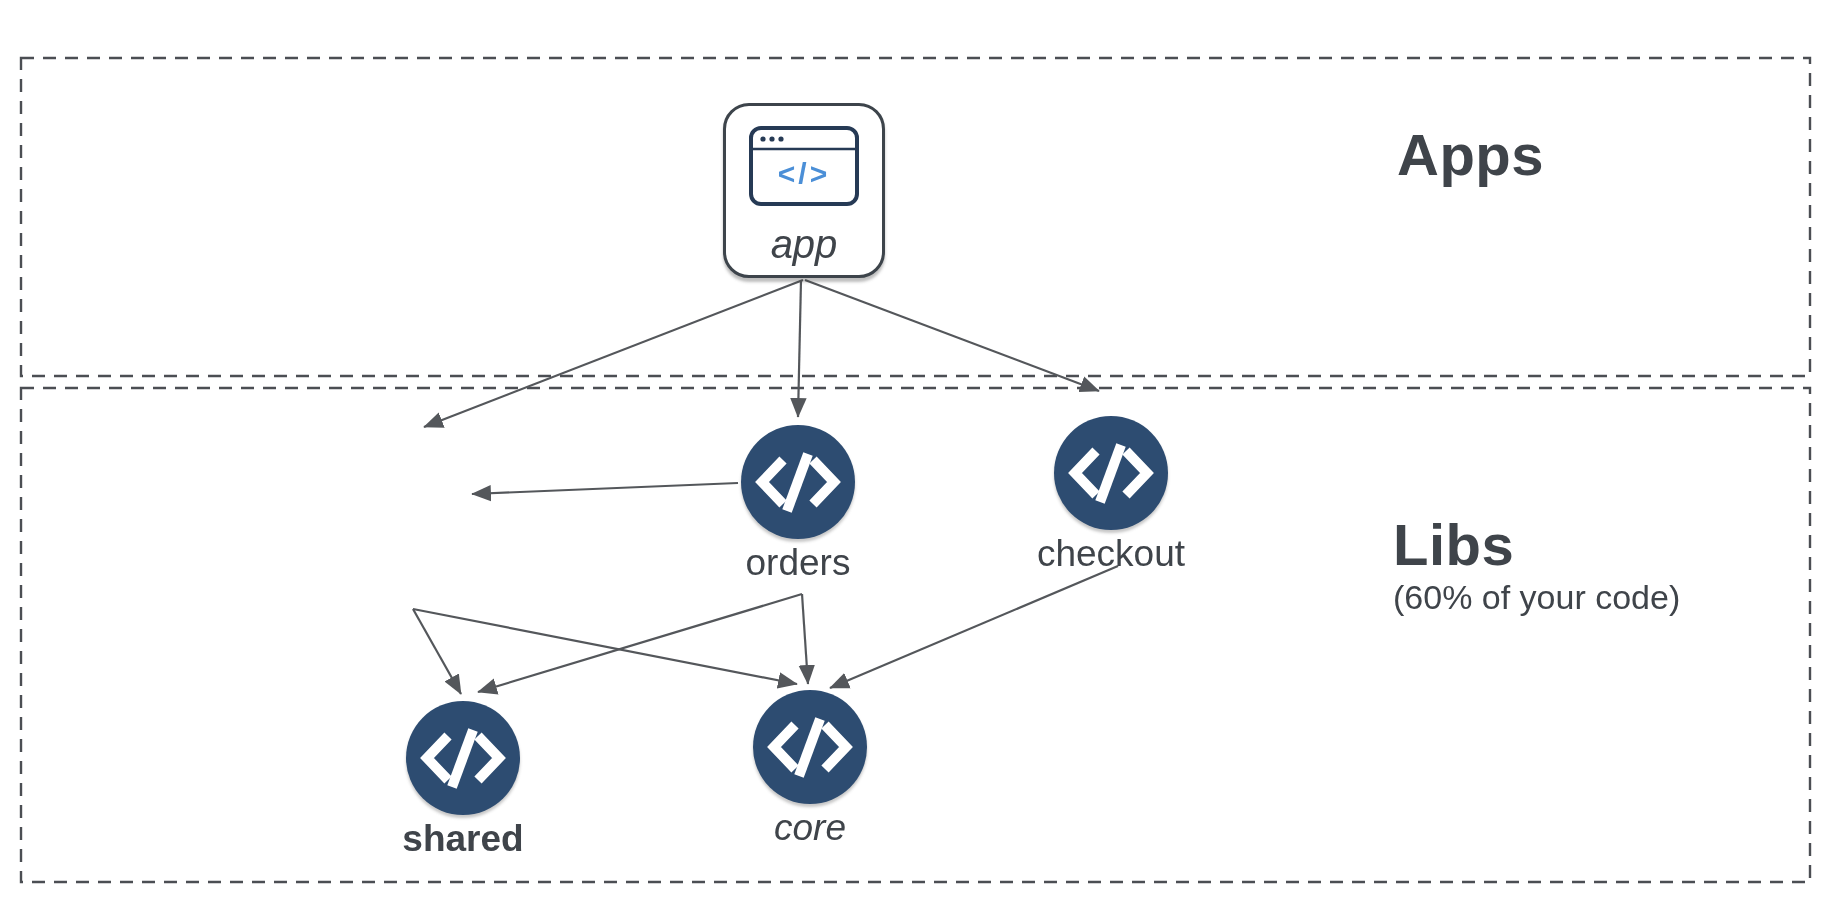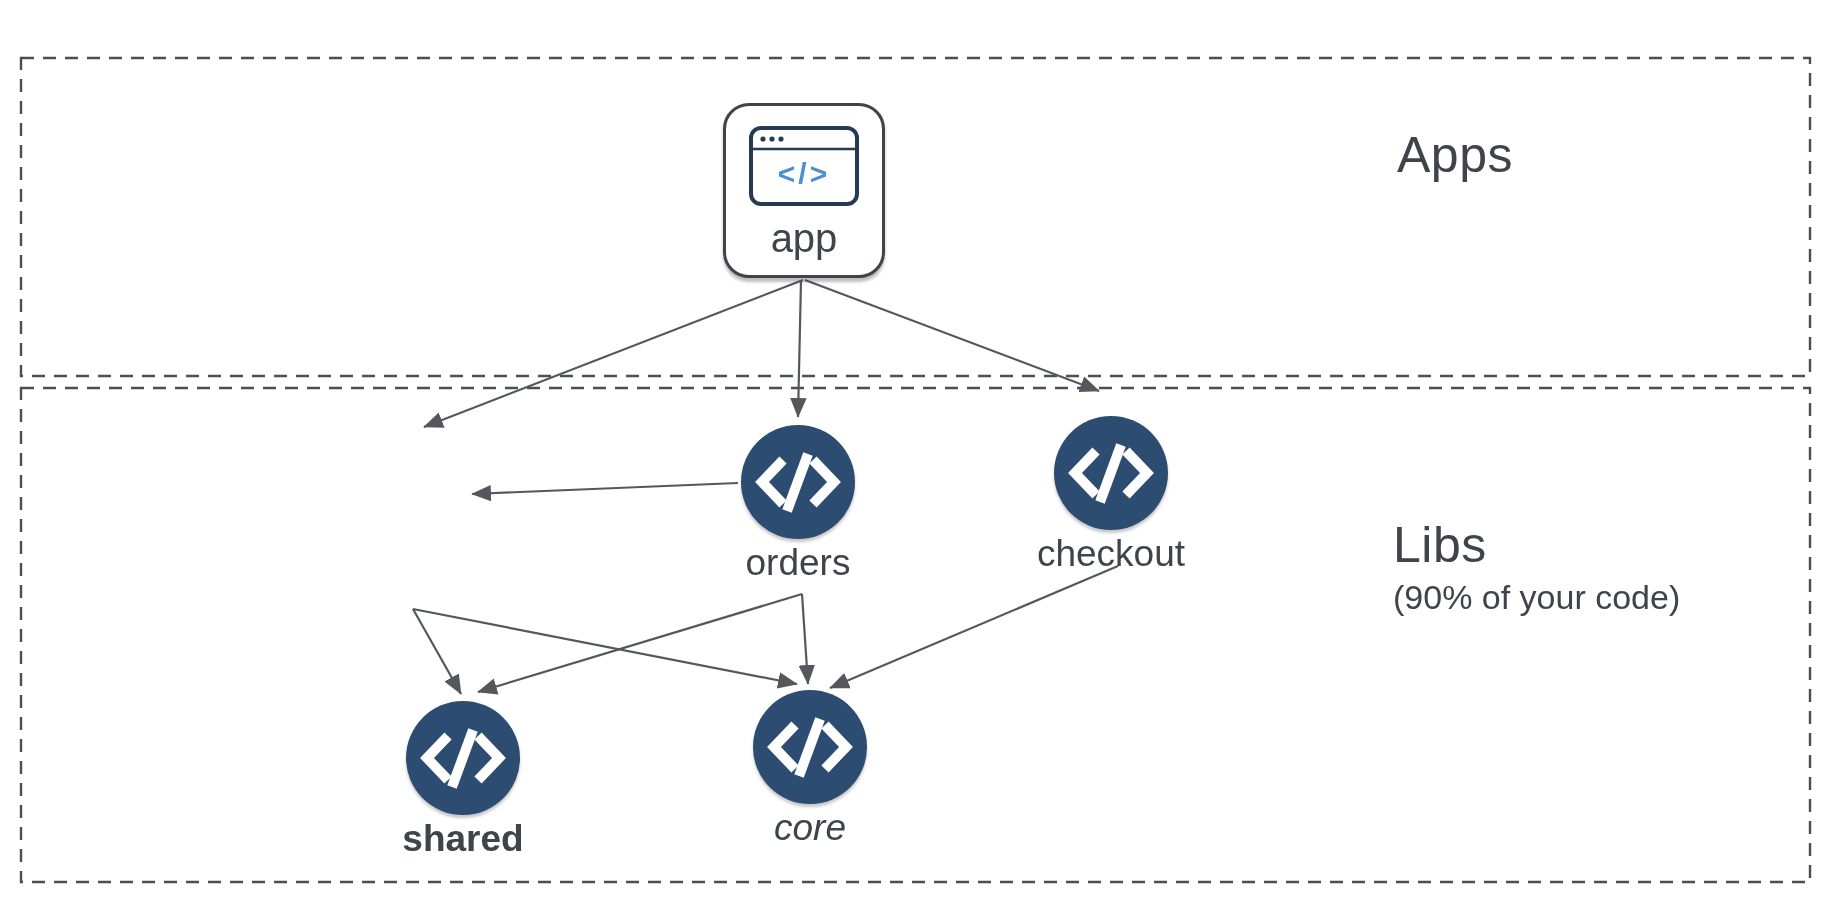--- a/index.html
+++ b/index.html
@@ -5,35 +5,35 @@
   html,body{margin:0;padding:0;background:#ffffff;}
   body{
     width:1838px;height:920px;position:relative;overflow:hidden;
     font-family:"Liberation Sans","DejaVu Sans",sans-serif;color:#3f444a;
   }
   .canvas{position:absolute;left:0;top:0;width:1838px;height:920px;}
   svg.edge-layer{position:absolute;left:0;top:0;}
 
   
   .region-label{position:absolute;}
-  .region-title{font-size:50px;font-weight:normal;line-height:58px;letter-spacing:0.5px;}
+  .region-title{font-size:58px;font-weight:bold;line-height:58px;letter-spacing:0.5px;}
   .region-sub{font-size:40px;line-height:52px;}
   .region-label.libs .region-sub{font-size:34px;line-height:46px;}
   .apps-label{left:1397px;top:126px;}
   .libs-label{left:1393px;top:516px;}
 
   
   .app-card{
     position:absolute;left:723px;top:103px;width:162px;height:175px;
     background:#ffffff;border:3px solid #3d444b;border-radius:26px;
     box-shadow:0 4px 3px rgba(70,70,70,.35);
     display:flex;flex-direction:column;align-items:center;box-sizing:border-box;
   }
   .browser-icon{margin-top:20px;}
-  .app-label{font-size:40px;line-height:44px;margin-top:10px;}
+  .app-label{font-size:40px;line-height:44px;margin-top:16px;font-style:italic;}
 
   
   .node{position:absolute;width:200px;display:flex;flex-direction:column;align-items:center;}
   .circle{
     width:114px;height:114px;border-radius:50%;background:#2d4c71;
     box-shadow:0 3px 3px rgba(70,70,70,.30);
     display:flex;align-items:center;justify-content:center;
   }
   .node-label{margin-top:4px;font-size:37px;line-height:40px;white-space:nowrap;}
 
@@ -69,21 +69,21 @@
       <line x1="802" y1="594" x2="808" y2="684" marker-end="url(#arrow)"></line>
       <line x1="1118" y1="566" x2="830" y2="688" marker-end="url(#arrow)"></line>
     </g>
   </svg>
 
   <div class="region-label apps-label apps">
     <div class="region-title">Apps</div>
   </div>
   <div class="region-label libs-label libs">
     <div class="region-title">Libs</div>
-    <div class="region-sub">(90% of your code)</div>
+    <div class="region-sub">(60% of your code)</div>
   </div>
 
   <div class="app-card">
     <svg class="browser-icon" width="110" height="80" viewBox="0 0 110 80">
       <rect x="2" y="2" width="106" height="76" rx="10" fill="#ffffff" stroke="#263a55" stroke-width="4"></rect>
       <circle cx="14" cy="13" r="2.6" fill="#263a55"></circle>
       <circle cx="23" cy="13" r="2.6" fill="#263a55"></circle>
       <circle cx="32" cy="13" r="2.6" fill="#263a55"></circle>
       <line x1="2" y1="23" x2="108" y2="23" stroke="#263a55" stroke-width="2.6"></line>
       <text x="55" y="58" text-anchor="middle" font-size="30" font-weight="bold" letter-spacing="3" fill="#4b8fd7">&lt;/&gt;</text>

